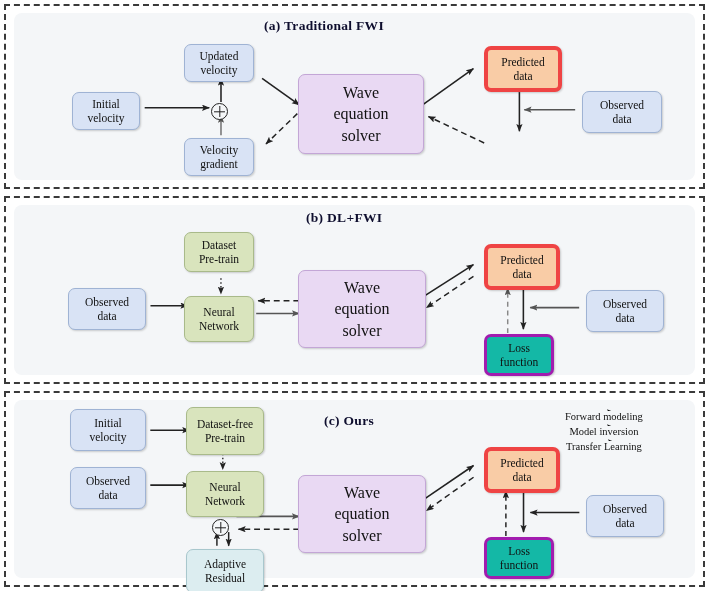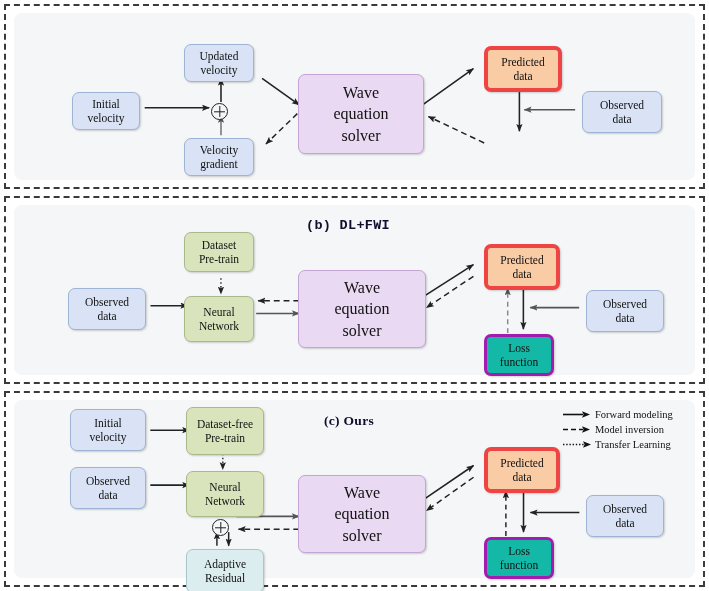--- a/index.html
+++ b/index.html
@@ -20,31 +20,32 @@
   .orange{background:#f9ccA6;background:#f9cca6;border:4px solid #ef4444;}
   .green{background:#d9e4bd;border:1px solid #a9ba8a;}
   .yellow{background:#14b8a6;border:3px solid #a21caf;}
   .cyan{background:#dcedf0;border:1px solid #a8c7cd;}
   svg.wires{position:absolute;left:0;top:0;width:701px;height:100%;overflow:visible;pointer-events:none;}
   .plusnode{position:absolute;width:15px;height:15px;border:1.4px solid #222;border-radius:50%;background:#f4f6f8;}
   .plusnode:before,.plusnode:after{content:"";position:absolute;background:#222;}
   .plusnode:before{left:2px;right:2px;top:50%;height:1.4px;transform:translateY(-50%);}
   .plusnode:after{top:2px;bottom:2px;left:50%;width:1.4px;transform:translateX(-50%);}
   .legend{position:absolute;font-family:"Liberation Serif",serif;font-size:10.5px;color:#111;white-space:nowrap;}
-  .legend-row{display:flex;align-items:center;height:15px;}
+  .legend-row{display:flex;align-items:center;height:15px;flex-direction:column;}
   .legend-lbl{margin-left:3px;}
 </style>
 </head>
 <body>
 
 <div id="root">
 
   <div class="panel" id="panel-a">
     <div class="panel-inner"></div>
 
+    <div class="ptitle" style="left:258px;top:12px;">(a) Traditional FWI</div>
 
     <svg class="wires" viewBox="0 0 701 185">
       <defs>
         <marker id="ah" markerWidth="9" markerHeight="9" refX="7.4" refY="3.2" orient="auto" markerUnits="userSpaceOnUse">
           <path d="M0,0 L8,3.2 L0,6.4 L1.6,3.2 z" fill="#222"></path>
         </marker>
         <marker id="ahg" markerWidth="9" markerHeight="9" refX="7.4" refY="3.2" orient="auto" markerUnits="userSpaceOnUse">
           <path d="M0,0 L8,3.2 L0,6.4 L1.6,3.2 z" fill="#555"></path>
         </marker>
       </defs>
@@ -73,21 +74,21 @@
     <div class="node blue" style="left:178px;top:132px;width:70px;height:38px;">Velocity<br>gradient</div>
     <div class="node purple big" style="left:292px;top:68px;width:126px;height:80px;">Wave<br>equation<br>solver</div>
     <div class="node orange" style="left:478px;top:40px;width:78px;height:46px;">Predicted<br>data</div>
     <div class="node blue" style="left:576px;top:85px;width:80px;height:42px;">Observed<br>data</div>
     <div class="plusnode" style="left:205px;top:97px;"></div>
   </div>
 
   <div class="panel" id="panel-b">
     <div class="panel-inner"></div>
 
-    <div class="ptitle" style="left:300px;top:20px;font-family:Liberation Mono, monospace;">(b) DL+FWI</div>
+    <div class="ptitle" style="left:300px;top:12px;">(b) DL+FWI</div>
 
     <svg class="wires" viewBox="0 0 701 188">
 
       <line x1="212" y1="82" x2="212" y2="98" stroke="#333" stroke-width="1.5" stroke-dasharray="1.6,2.4" marker-end="url(#ah)"></line>
 
       <line x1="140" y1="110" x2="178" y2="110" stroke="#222" stroke-width="1.6" marker-end="url(#ah)"></line>
 
       <line x1="248" y1="118" x2="292" y2="118" stroke="#555" stroke-width="1.7" marker-end="url(#ahg)"></line>
 
       <line x1="292" y1="105" x2="250" y2="105" stroke="#222" stroke-width="1.5" stroke-dasharray="6,4" marker-end="url(#ah)"></line>

